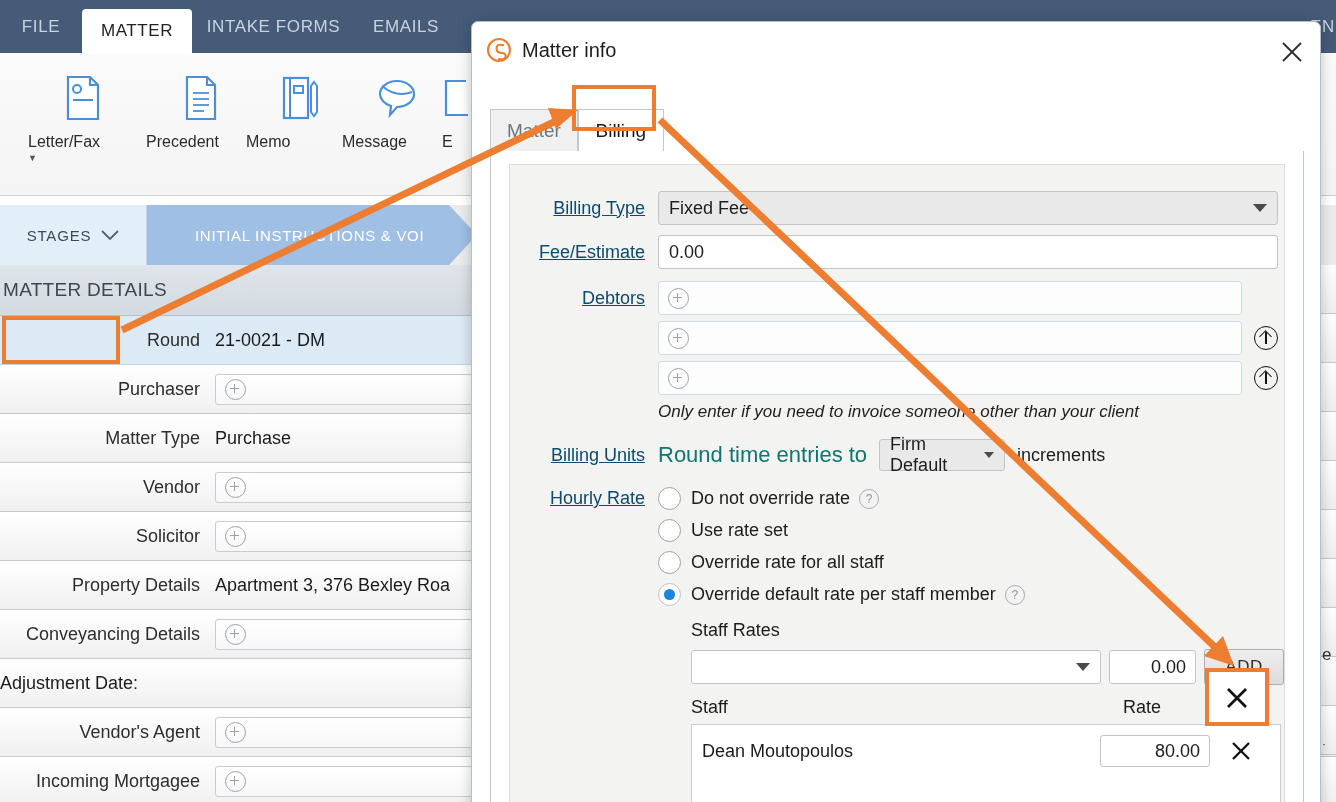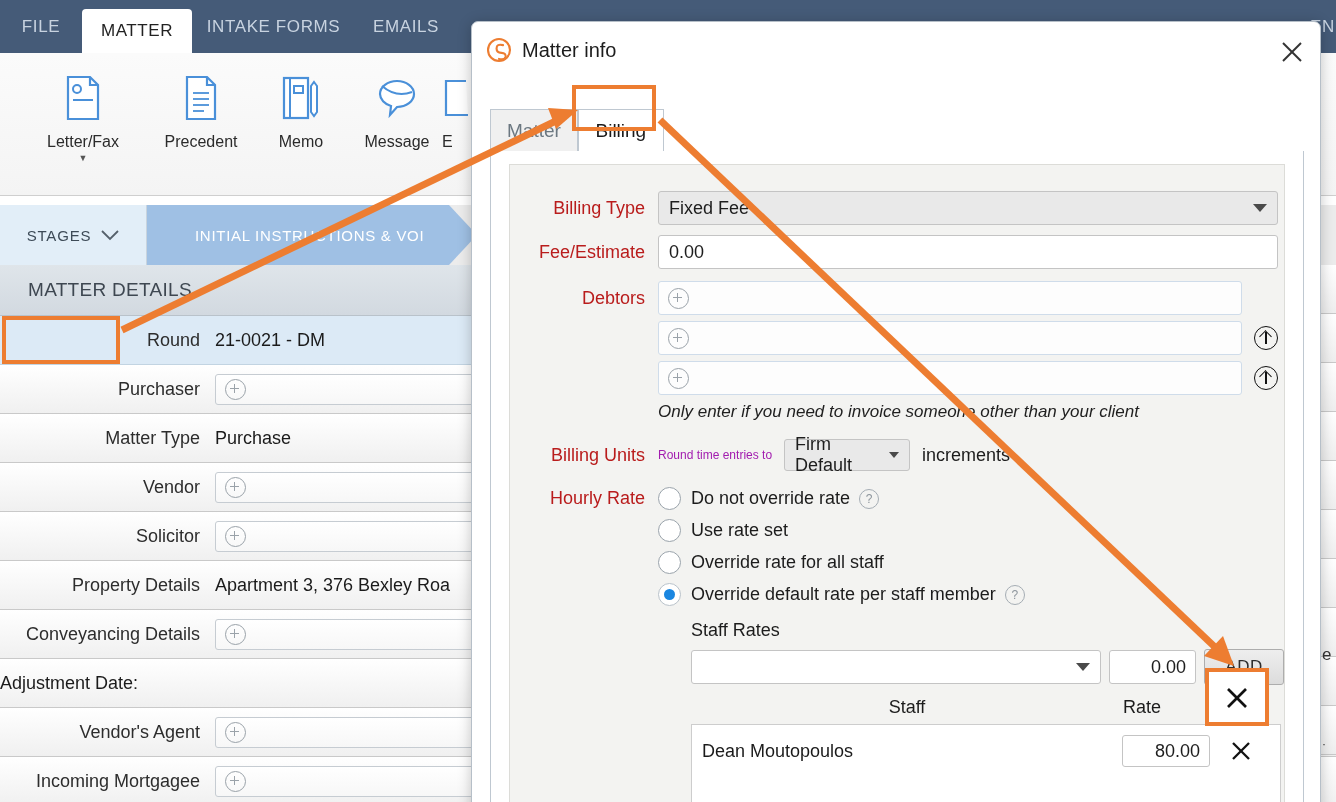--- a/index.html
+++ b/index.html
@@ -16,40 +16,40 @@
   .ribbon-tabs{position:absolute;left:0;top:0;width:1336px;height:53px;background:#455B78;}
   .rtab{position:absolute;top:0;height:54px;display:flex;align-items:center;justify-content:center;
         color:#c8d3e0;font-size:17px;letter-spacing:.6px;}
   .rtab.active{background:#ffffff;color:#222;border-top-left-radius:4px;border-top-right-radius:4px;
         top:9px;height:44px;}
 
   
   .ribbon-body{position:absolute;left:0;top:53px;width:1336px;height:142px;
         background:linear-gradient(180deg,#fbfbfb 0%,#f4f4f4 100%);
         border-bottom:1px solid #cfcfcf;}
-  .rbtn{position:absolute;top:14px;width:110px;text-align:center;color:#2b2b2b;font-size:16px;}
+  .rbtn{position:absolute;top:14px;width:110px;color:#2b2b2b;font-size:16px;}
   .rbtn .ricon{height:62px;display:flex;align-items:center;justify-content:center;}
   .rbtn .rlabel{margin-top:4px;}
   .rbtn .rcaret{margin-top:2px;font-size:9px;color:#555;}
 
   
   .stagebar{position:absolute;left:0;top:205px;width:1336px;height:60px;background:#ececec;}
   .stages-btn{position:absolute;left:0;top:0;width:146px;height:60px;background:#e2eef8;
         display:flex;align-items:center;justify-content:center;gap:10px;color:#3d4a57;font-size:15px;
         letter-spacing:.8px;border-right:1px solid #c9d4de;}
   .stage-chev{position:absolute;left:147px;top:0;width:330px;height:60px;background:#9FC0E4;
         color:#fff;font-size:15px;letter-spacing:.7px;display:flex;align-items:center;padding-left:48px;
         box-sizing:border-box;
         clip-path:polygon(0 0, calc(100% - 28px) 0, 100% 50%, calc(100% - 28px) 100%, 0 100%);}
 
   
   .md-header{position:absolute;left:0;top:265px;width:1336px;height:50px;
         background:linear-gradient(180deg,#dfe5ea 0%,#d2d9e0 100%);
         border-bottom:1px solid #b9c2ca;display:flex;align-items:center;}
-  .md-header span{padding-left:28px;font-size:19px;color:#3e4751;letter-spacing:.3px;}
+  .md-header span{padding-left:3px;font-size:19px;color:#3e4751;letter-spacing:.3px;}
 
   .md-list{position:absolute;left:0;top:316px;width:1336px;}
   .md-row{position:relative;height:48px;border-bottom:1px solid #c9c9c9;
         background:linear-gradient(180deg,#ffffff 0%,#f0f0f0 100%);display:flex;align-items:center;}
   .md-row.sel{background:#DCEAF6;border-bottom:1px solid #c2d4e2;}
   .md-label{width:215px;text-align:right;padding-right:15px;box-sizing:border-box;
         font-size:18px;color:#2d2d2d;}
   .md-value{flex:1;font-size:18px;color:#1b1b1b;padding-left:0;}
   .addbox{width:100%;max-width:1100px;height:31px;border:1px solid #c6ccd2;border-radius:3px;
         background:linear-gradient(180deg,#ffffff 0%,#f7f7f7 100%);display:flex;align-items:center;padding-left:9px;
@@ -81,21 +81,21 @@
         font-size:19px;color:#6b7780;background:#f0f0f0;border:1px solid #bfc8d1;border-bottom:none;
         box-sizing:border-box;}
   .dtab.active{background:#ffffff;color:#1a1a1a;}
 
   .dlg-body{position:absolute;left:18px;top:129px;width:812px;bottom:0;
         border-left:1px solid #bfc8d1;border-right:1px solid #bfc8d1;background:#ffffff;}
   .form-panel{position:absolute;left:18px;top:13px;right:18px;bottom:0;background:#F3F3F1;
         border:1px solid #dcdcd8;border-bottom:none;}
 
   .frow{position:relative;display:flex;align-items:center;margin:0 0 0 0;}
-  .flabel{width:148px;text-align:right;padding-right:13px;box-sizing:border-box;font-size:18px;color:#b91c1c;}
+  .flabel{width:148px;text-align:right;padding-right:13px;box-sizing:border-box;font-size:18px;color:#0c4a6e;text-decoration:underline;}
 
   .inp{height:34px;border:1px solid #c4c4c4;border-radius:3px;background:#ffffff;
         display:flex;align-items:center;padding:0 10px;box-sizing:border-box;font-size:18px;color:#1d1d1d;}
   .inp.grey{background:#e9e9e9;}
   .inp.lite{border:1px solid #cfdcea;background:#fdfdfd;}
   .caret-dn{width:0;height:0;border-left:7px solid transparent;border-right:7px solid transparent;
         border-top:8px solid #4a4a4a;}
   .caret-sm{width:0;height:0;border-left:5px solid transparent;border-right:5px solid transparent;
         border-top:6px solid #4a4a4a;}
 
@@ -115,21 +115,21 @@
         font-size:12px;display:inline-flex;align-items:center;justify-content:center;margin-left:9px;}
 
   .addbtn{height:34px;min-width:54px;padding:0 12px;border:1px solid #adadad;border-radius:3px;
         background:linear-gradient(180deg,#eeeeee 0%,#dcdcdc 100%);display:flex;align-items:center;
         justify-content:center;font-size:17px;color:#2d2d2d;letter-spacing:.5px;}
 
   .colhead{font-size:18px;color:#1c1c1c;}
   .grid{border:1px solid #cdcdcd;background:#fff;}
   .grow{display:flex;align-items:center;height:52px;padding:0 8px 0 10px;box-sizing:border-box;}
   .grow .nm{flex:1;font-size:18px;color:#1b1b1b;}
-  .rateinp{width:88px;height:32px;border:1px solid #c4c4c4;border-radius:3px;background:#fff;
+  .rateinp{width:110px;height:32px;border:1px solid #c4c4c4;border-radius:3px;background:#fff;
         display:flex;align-items:center;justify-content:flex-end;padding-right:9px;box-sizing:border-box;
         font-size:18px;color:#1d1d1d;}
 
   
   #annots{position:absolute;left:0;top:0;width:1336px;height:802px;pointer-events:none;}
   .hl{position:absolute;border:4px solid #ED7D31;box-sizing:border-box;}
 </style>
 </head>
 <body>
 
@@ -389,21 +389,21 @@
         </div>
         <div class="uparrow" style="margin-left:12px;"></div>
       </div>
       <div class="frow" style="margin-top:7px;">
         <div class="flabel"></div>
         <div class="hint">Only enter if you need to invoice someone other than your client</div>
       </div>
 
       <div class="frow" style="margin-top:17px;">
         <div class="flabel">Billing Units</div>
-        <div style="font-size:12px;color:#a21caf;">Round time entries to</div>
+        <div style="font-size:22px;color:#0f766e;">Round time entries to</div>
         <div class="inp grey" style="margin-left:12px;width:126px;justify-content:space-between;height:32px;">
           <span>Firm Default</span>
           <span class="caret-sm"></span>
         </div>
         <div style="font-size:18px;color:#1c1c1c;margin-left:12px;">increments</div>
       </div>
 
       <div class="frow" style="margin-top:16px;">
         <div class="flabel">Hourly Rate</div>
         <div class="radio"></div>
@@ -438,21 +438,21 @@
         </div>
         <div class="inp" style="width:88px;margin-left:8px;justify-content:flex-end;padding-right:9px;">
           <span>0.00</span>
         </div>
         <div class="addbtn" style="margin-left:8px;">
           <span>ADD</span>
         </div>
       </div>
 
       <div class="frow" style="margin-top:12px;padding-left:181px;">
-        <span class="colhead" style="width:432px;text-align:center;">Staff</span>
+        <span class="colhead" style="width:432px;">Staff</span>
         <span class="colhead">Rate</span>
       </div>
 
       <div style="margin-top:6px;margin-left:181px;width:588px;" class="grid">
         <div class="grow">
           <span class="nm">Dean Moutopoulos</span>
           <span class="rateinp">
             <span>80.00</span>
           </span>
           <span style="width:62px;display:flex;align-items:center;justify-content:center;">

